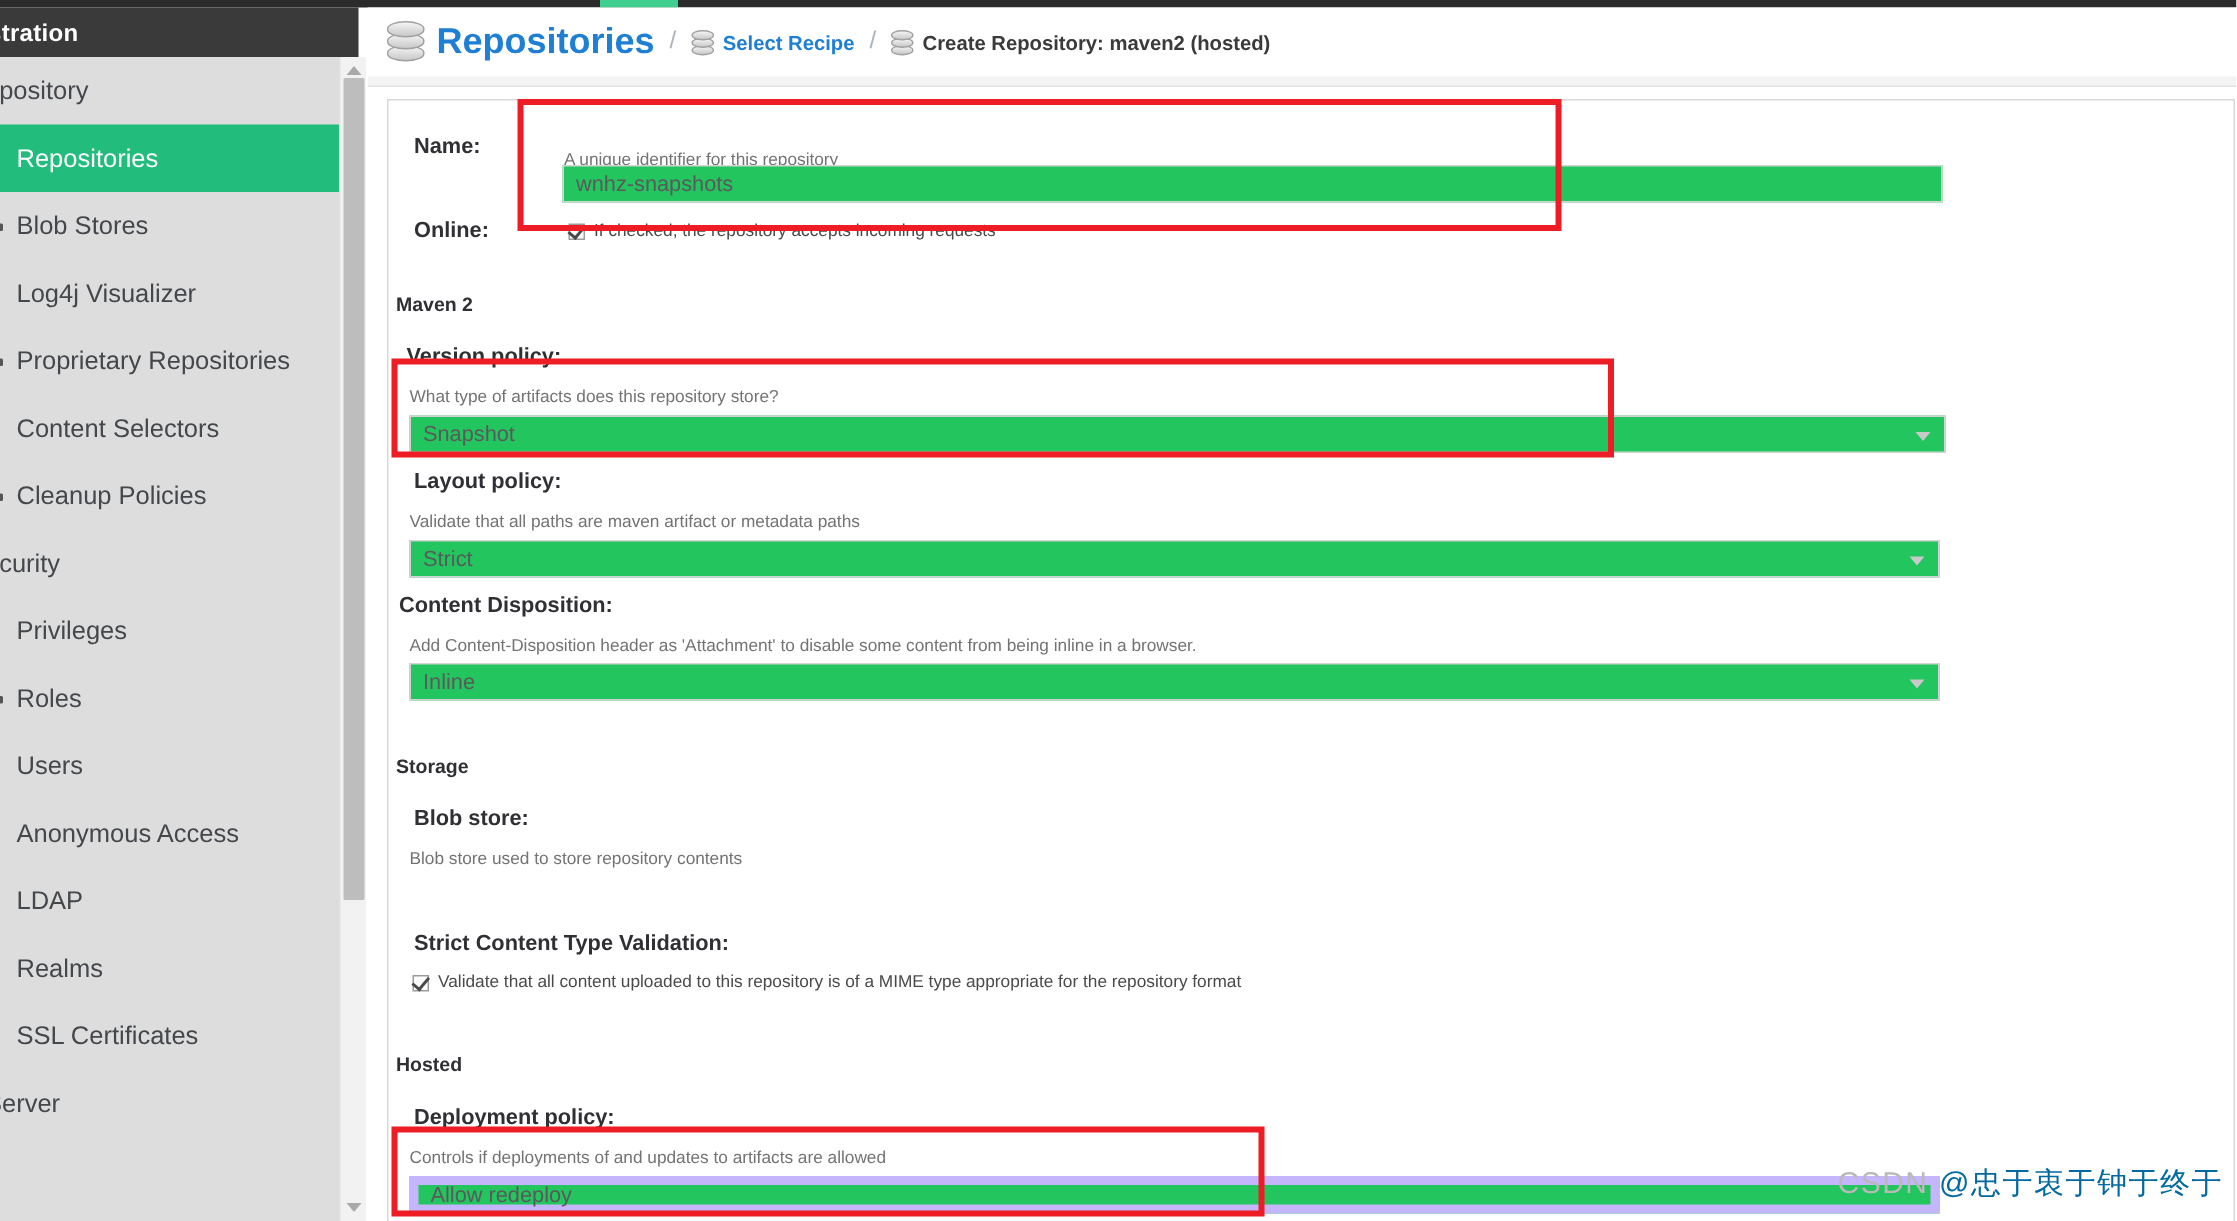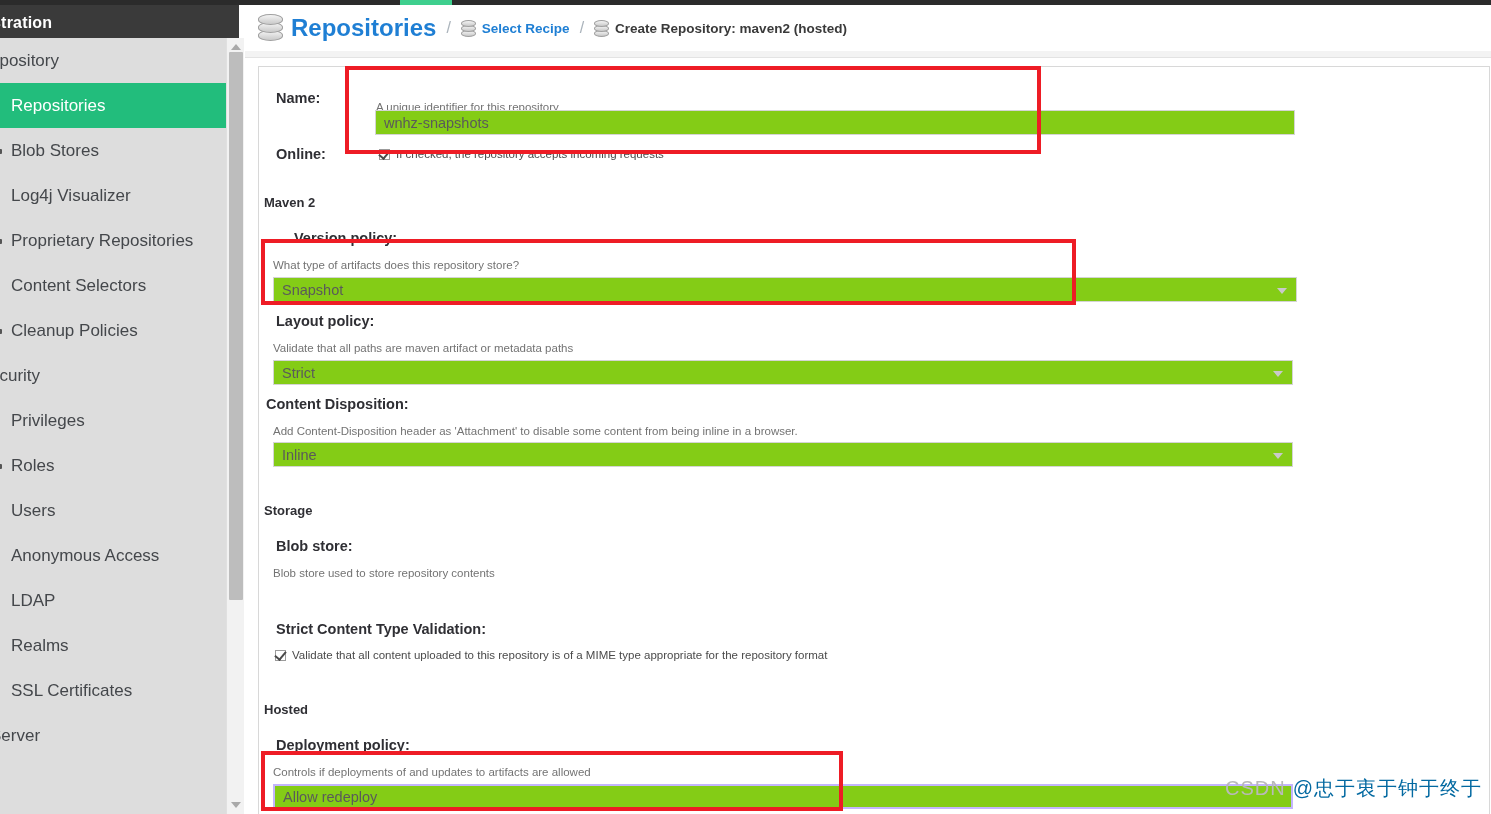--- a/index.html
+++ b/index.html
@@ -144,25 +144,25 @@
     position: absolute; color: #2f2f34; font-weight: bold; font-size: 13px;
     white-space: nowrap;
   }
   .sub-label {
     position: absolute; color: #2f2f34; font-weight: bold; font-size: 14.5px;
     white-space: nowrap;
   }
 
   .field {
     position: absolute; height: 25px;
-    border: 1px solid #d4d4d4; background: #84cc16;
+    border: 1px solid #d4d4d4; background: #22c55e;
     display: flex; align-items: center; padding-left: 8px;
     color: #5a5a5a; font-size: 14.5px;
   }
-  .field.focused { border: 2px solid #c4b5fd; }
+  .field.focused { border: 6px solid #c4b5fd; }
   .field .caret {
     position: absolute; right: 9px; top: 50%; margin-top: -2px;
     width: 0; height: 0;
     border-left: 5px solid transparent; border-right: 5px solid transparent;
     border-top: 6px solid #c9c9c9;
   }
 
   .cbrow { position: absolute; display: flex; align-items: center; }
   .cbox {
     width: 11px; height: 11px; border: 1px solid #9b9b9b; background: #fff;
@@ -301,21 +301,21 @@
       <div class="field" style="left:116px; top:43px; width:920px;">wnhz-snapshots</div>
 
       <div class="form-label" style="left:17px; top:79px;">Online:</div>
       <div class="cbrow" style="left:120px; top:81px;">
         <span class="cbox"></span>
         <span class="cbtext">If checked, the repository accepts incoming requests</span>
       </div>
 
       <div class="section-title" style="left:5px; top:128px;">Maven 2</div>
 
-      <div class="sub-label" style="left:35px; top:163px;text-align:center;">Version policy:</div>
+      <div class="sub-label" style="left:12px; top:163px;text-align:center;">Version policy:</div>
       <div class="hint" style="left:14px; top:192px;">What type of artifacts does this repository store?</div>
       <div class="field" style="left:14px; top:210px; width:1024px;">
         <span>Snapshot</span>
         <span class="caret"></span>
       </div>
 
       <div class="sub-label" style="left:17px; top:246px;">Layout policy:</div>
       <div class="hint" style="left:14px; top:275px;">Validate that all paths are maven artifact or metadata paths</div>
       <div class="field" style="left:14px; top:293px; width:1020px;align-items:center;">
         <span>Strict</span>

